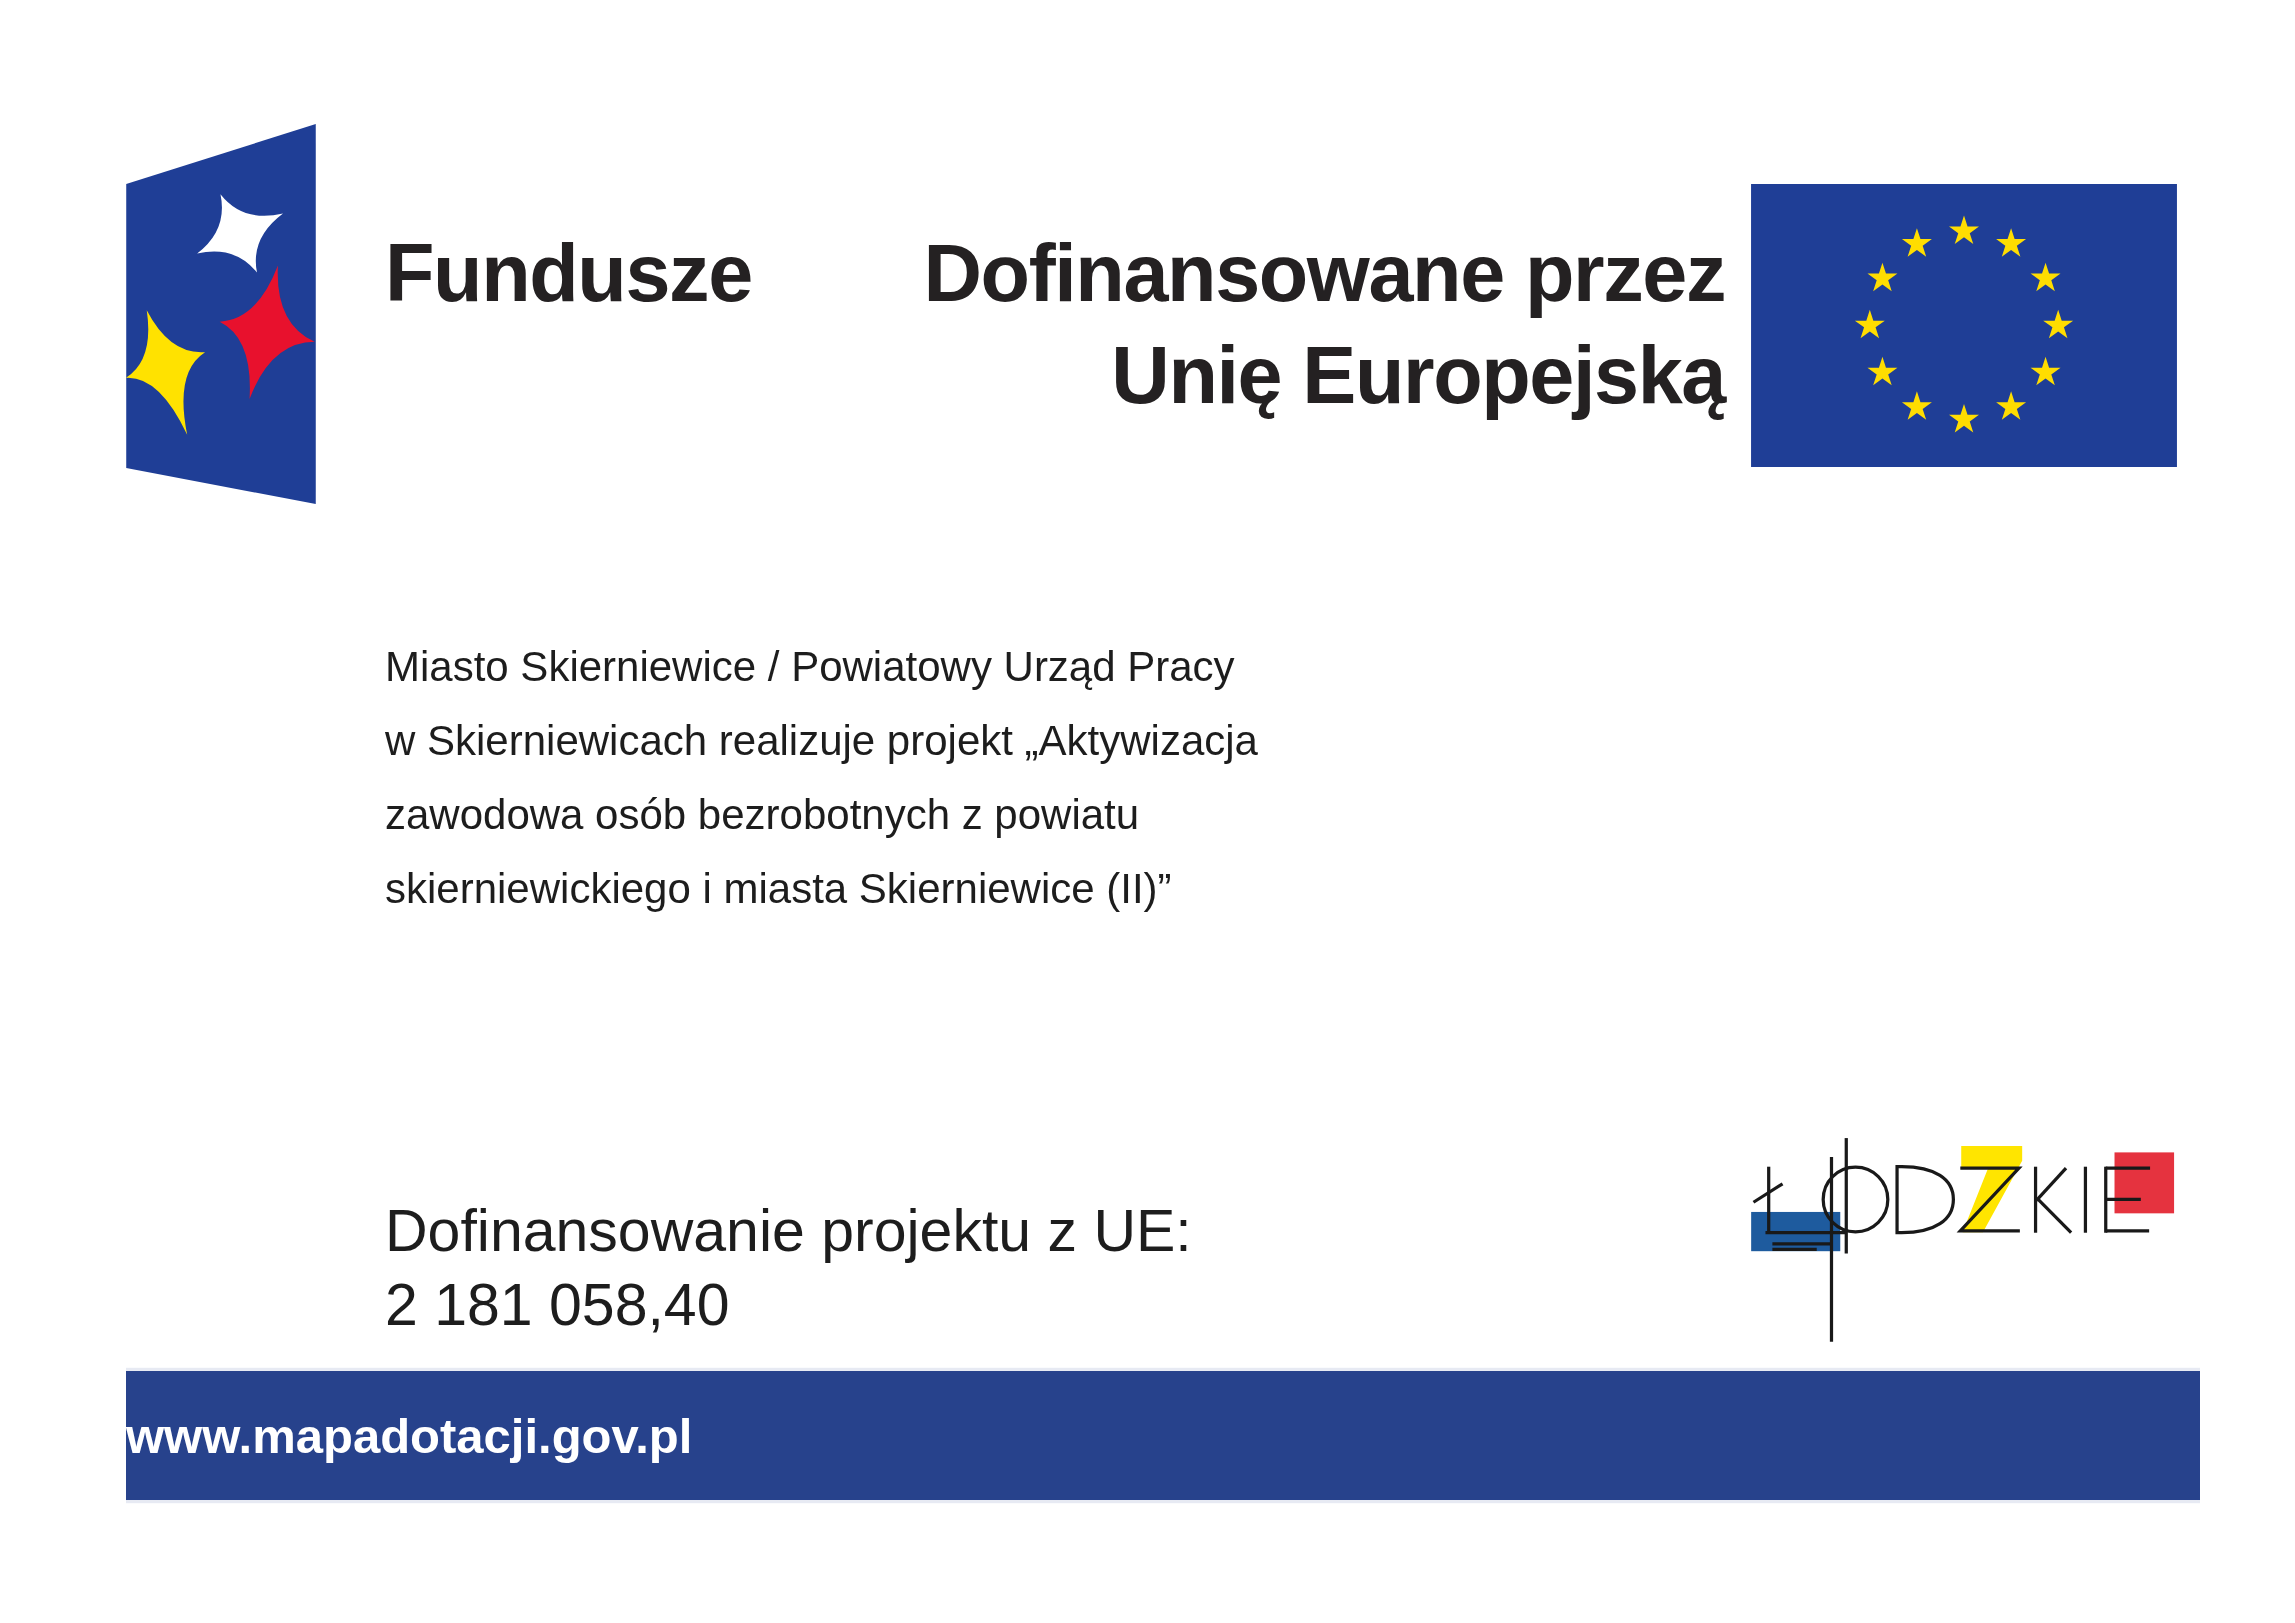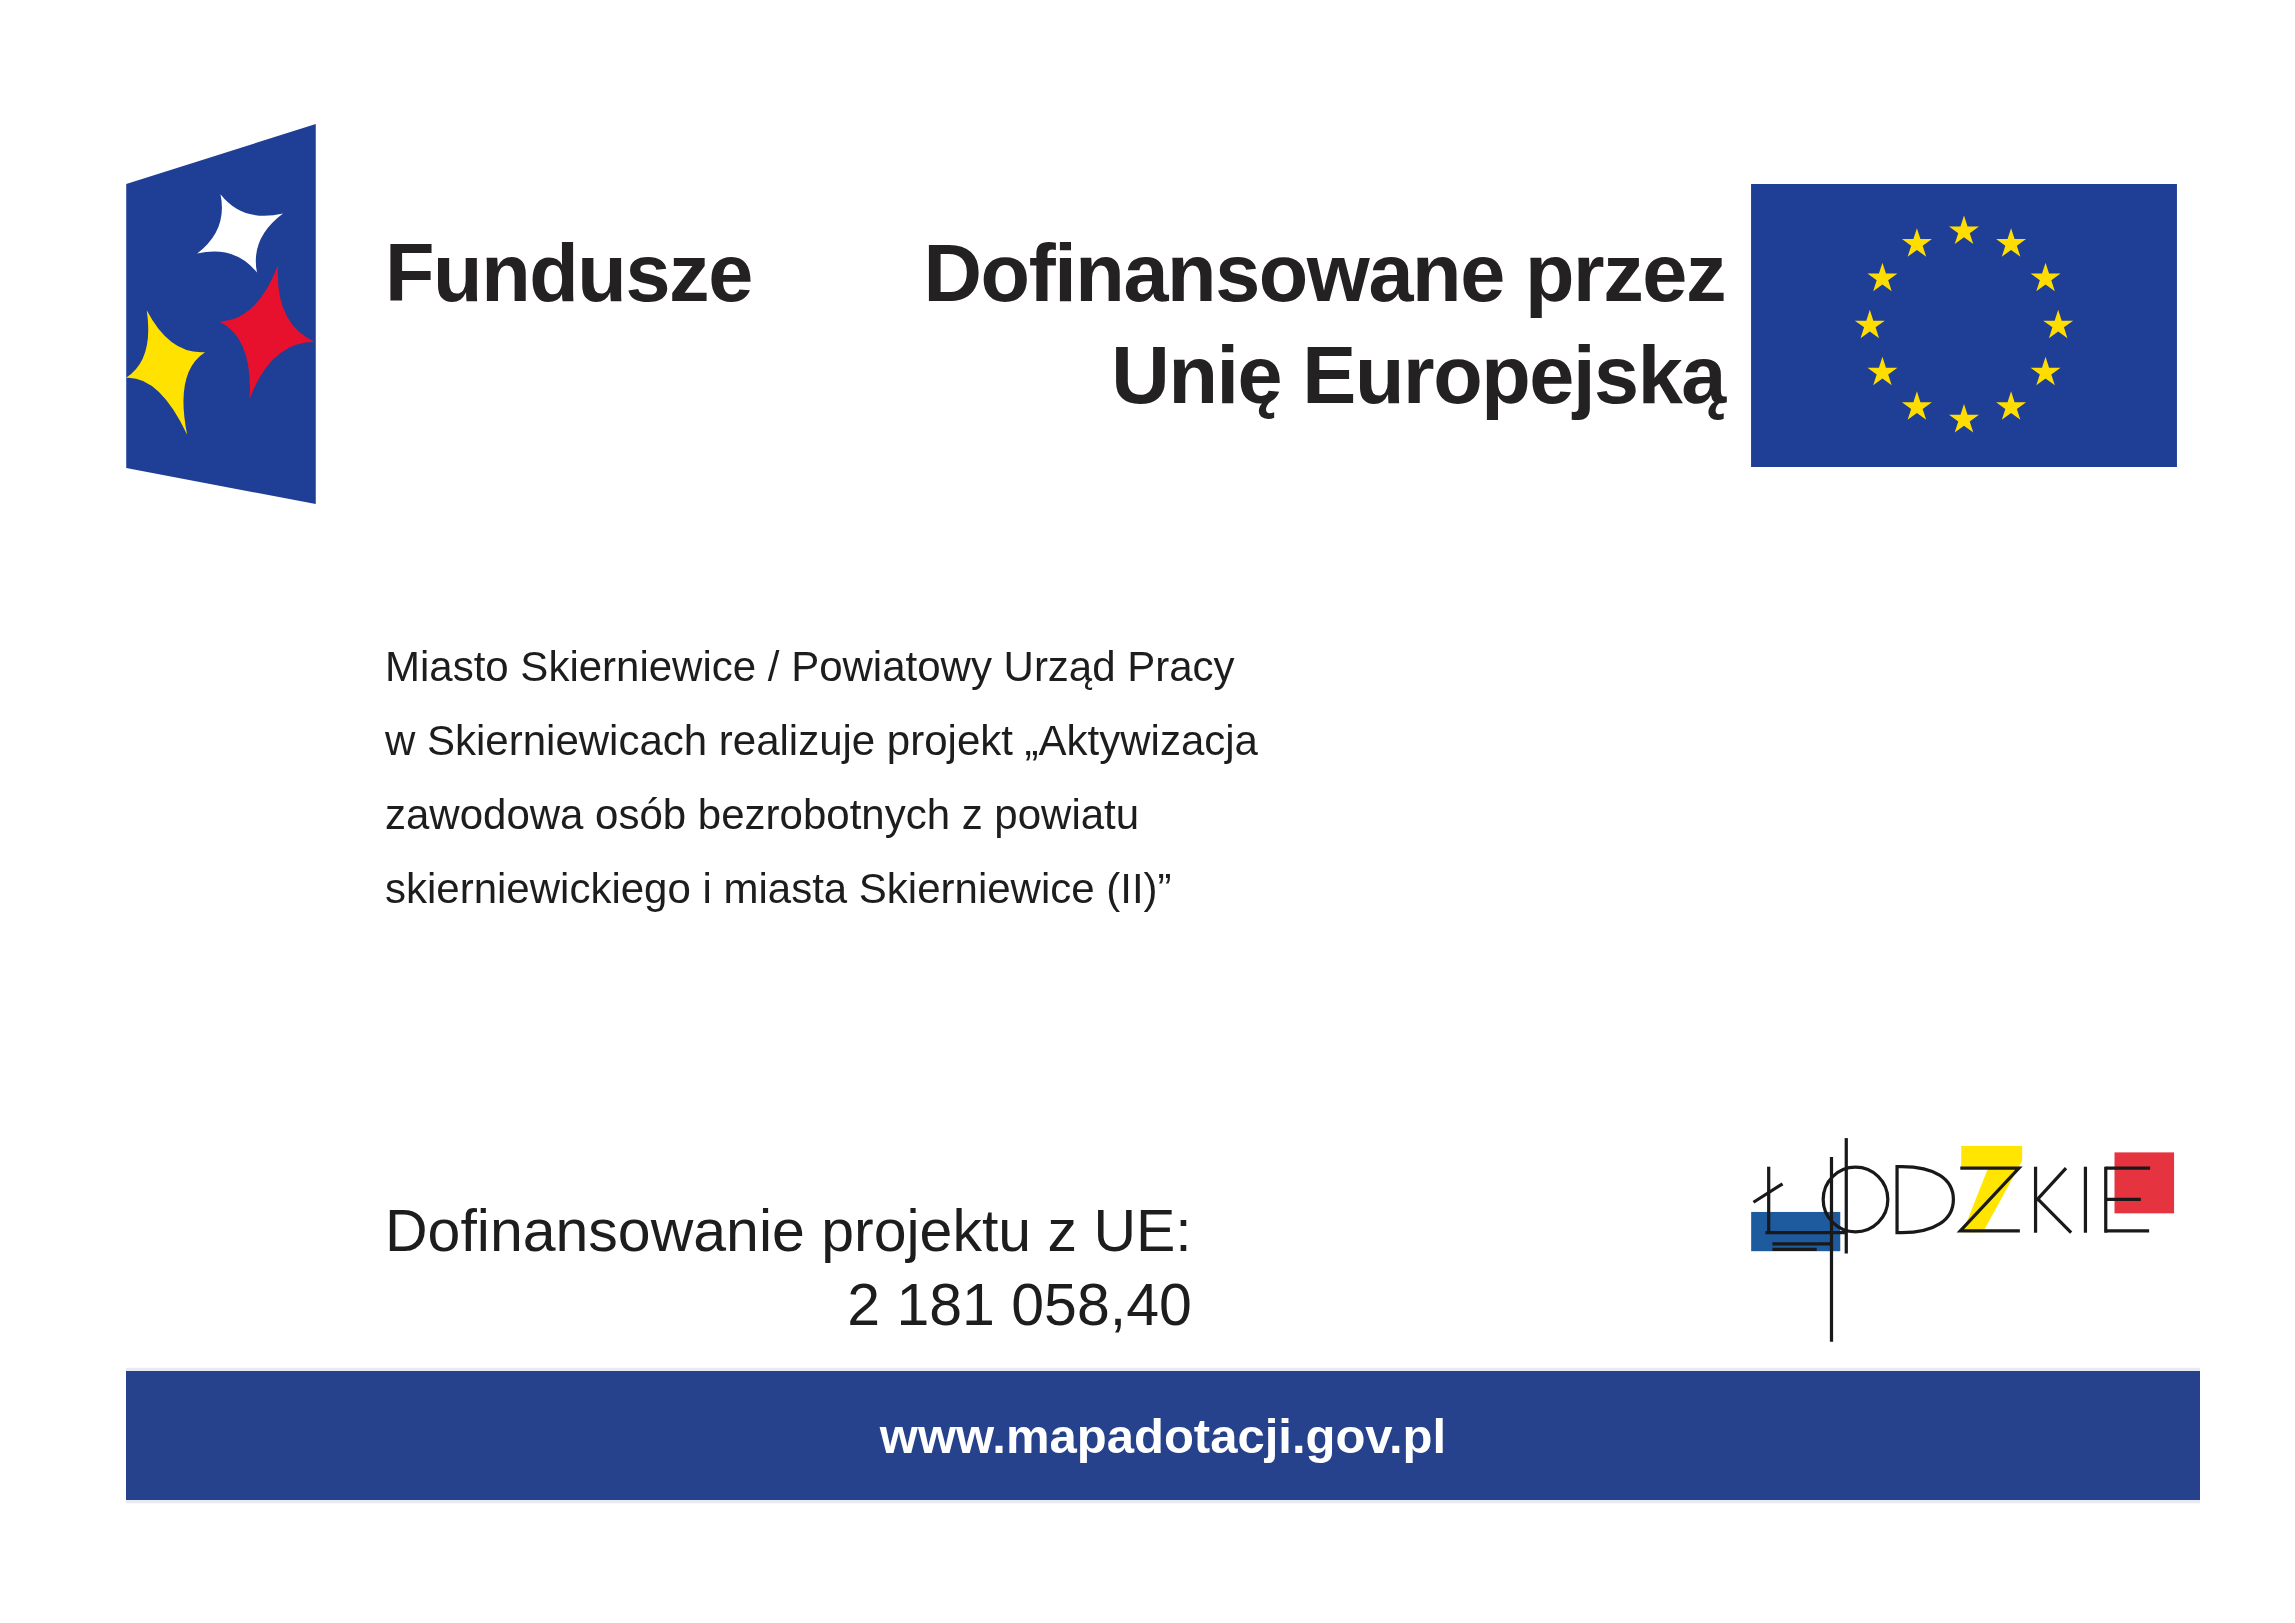--- a/index.html
+++ b/index.html
@@ -34,31 +34,31 @@
   .project-text{
     left:385px;top:630px;
     font-size:42px;line-height:74px;font-weight:400;
     color:#1d1d1d;white-space:nowrap;
   }
 
   
   .funding{
     left:385px;top:1194px;
     font-size:59px;line-height:74px;font-weight:400;
-    color:#1d1d1d;white-space:nowrap;text-align:right;
+    color:#1d1d1d;white-space:nowrap;
   }
 
   
   .lodzkie{left:1749px;top:1133px;width:430px;height:217px;}
 
   
   .bottom-bar{
     left:126px;top:1371px;width:2074px;height:129px;
     background:#27428c;
-    display:flex;align-items:center;justify-content:center;
+    display:flex;align-items:center;justify-content:flex-start;
     box-shadow:0 -3.2px 0 #e7eaf3, 0 3.2px 0 #e7eaf3;
   }
   .bottom-bar span{
     color:#ffffff;font-size:49px;font-weight:700;letter-spacing:0px;
   }
 </style>
 </head>
 <body>
 
 <div>

